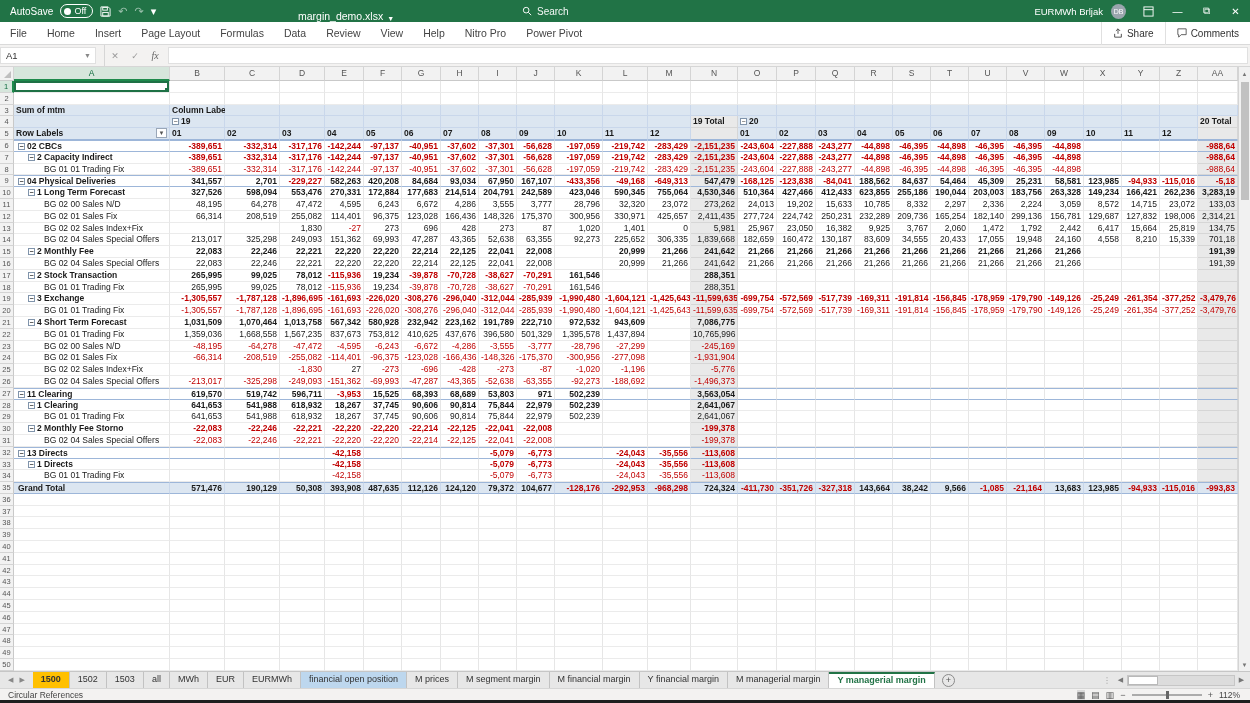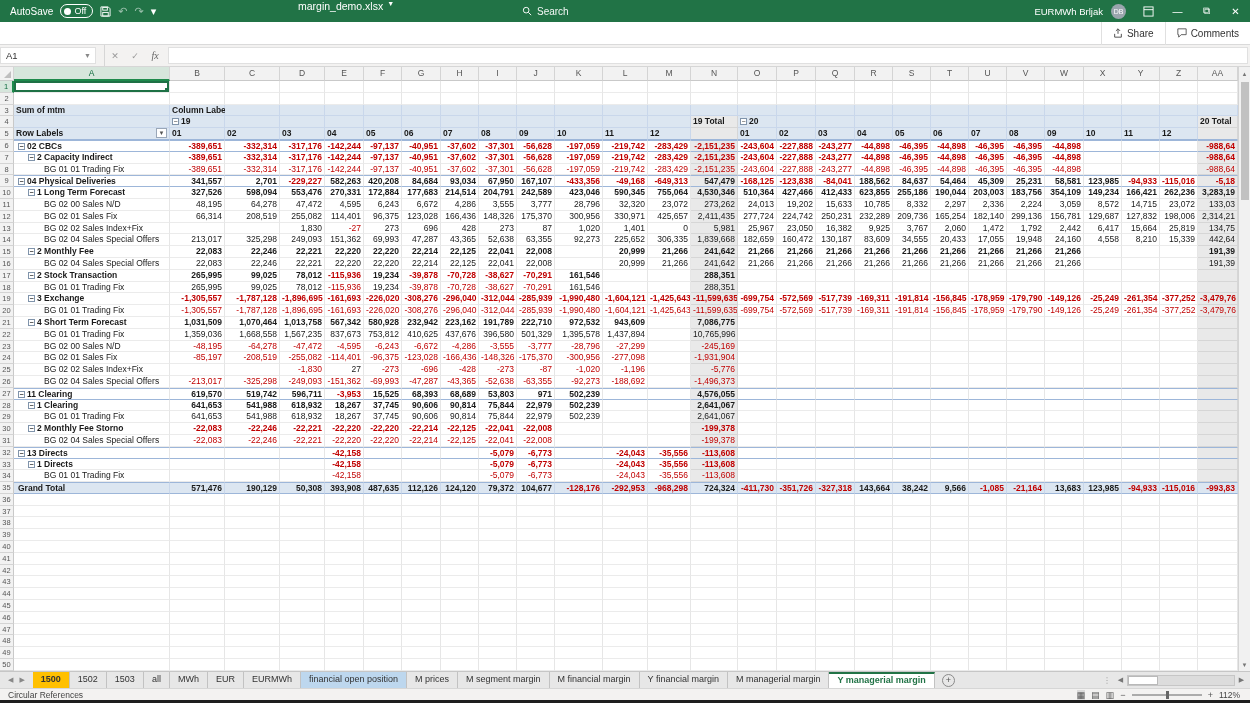--- a/index.html
+++ b/index.html
@@ -9,21 +9,21 @@
   
   .titlebar { position:relative; height:22px; background:#217346; color:#fff;
               display:flex; align-items:center; font-size:10px; }
   .tb-left { display:flex; align-items:center; gap:7px; padding-left:10px; }
   .pill { display:inline-flex; align-items:center; gap:3px; border:1px solid #fff;
           border-radius:8px; padding:1px 6px 1px 3px; font-size:9px; }
   .pill .dot { width:7px; height:7px; border-radius:50%; background:#fff; }
   .qat-ic { opacity:.55; font-size:11px; }
   .qat-ic.on { opacity:1; }
   .tb-file { position:absolute; left:298px; top:0; height:22px; display:flex;
-             align-items:flex-start; gap:4px; font-size:10.5px; }
+             align-items:flex-end; gap:4px; font-size:10.5px; }
   .tb-search { position:absolute; left:522px; top:0; height:22px; display:flex;
                align-items:center; gap:5px; opacity:.95; font-size:10px; }
   .tb-right { margin-left:auto; display:flex; align-items:center; height:22px; }
   .avatar { width:15px; height:15px; border-radius:50%; background:#9aa5ad; color:#fff;
             font-size:7px; display:flex; align-items:center; justify-content:center; margin:0 8px; }
   .winbtn { width:29px; height:22px; display:flex; align-items:center; justify-content:center;
             font-size:10px; }
   .user { font-size:9.5px; }
 
   
@@ -167,20 +167,33 @@
           <line x1="1" y1="4" x2="11" y2="4" stroke="#fff" stroke-width="1"></line>
         </svg>
       </span>
     <span class="winbtn">—</span>
     <span class="winbtn">⧉</span>
     <span class="winbtn">✕</span>
   </div>
 </div>
 
 <div class="ribbon">
+  <div class="rtabs" id="ribbonTabs">
+      <span class="rtab">File</span>
+      <span class="rtab">Home</span>
+      <span class="rtab">Insert</span>
+      <span class="rtab">Page Layout</span>
+      <span class="rtab">Formulas</span>
+      <span class="rtab">Data</span>
+      <span class="rtab">Review</span>
+      <span class="rtab">View</span>
+      <span class="rtab">Help</span>
+      <span class="rtab">Nitro Pro</span>
+      <span class="rtab">Power Pivot</span>
+    </div>
   <div class="rib-right">
     <div class="rib-btn">
       <span>
           <svg width="10" height="10" viewBox="0 0 12 12">
             <path d="M6 1v6" stroke="#555" stroke-width="1.2" fill="none"></path>
             <path d="M3.5 3.5L6 1l2.5 2.5" stroke="#555" stroke-width="1.2" fill="none"></path>
             <path d="M2 7v4h8V7" stroke="#555" stroke-width="1.2" fill="none"></path>
           </svg>
         </span>
       <span>Share</span>
@@ -527,21 +540,21 @@
         <div class="cell num b" style="width:43px">755,064</div>
         <div class="cell num gray b" style="width:47px">4,530,346</div>
         <div class="cell num b" style="width:39px">510,364</div>
         <div class="cell num b" style="width:39px">427,466</div>
         <div class="cell num b" style="width:39px">412,433</div>
         <div class="cell num b" style="width:38px">623,855</div>
         <div class="cell num b" style="width:38px">255,186</div>
         <div class="cell num b" style="width:38px">190,044</div>
         <div class="cell num b" style="width:38px">203,003</div>
         <div class="cell num b" style="width:38px">183,756</div>
-        <div class="cell num b" style="width:39px">354,109</div>
+        <div class="cell num b" style="width:39px">263,328</div>
         <div class="cell num b" style="width:38px">149,234</div>
         <div class="cell num b" style="width:38px">166,421</div>
         <div class="cell num b" style="width:38px">262,236</div>
         <div class="cell num gray b" style="width:40px">3,283,19</div>
       </div>
       <div class="r">
         <div class="rn">11</div>
         <div class="cell lab" style="width:156px"><span style="padding-left:28px">BG 02 00 Sales N/D</span></div>
         <div class="cell num" style="width:55px">48,195</div>
         <div class="cell num" style="width:55px">64,278</div>
@@ -651,21 +664,21 @@
         <div class="cell num" style="width:39px">130,187</div>
         <div class="cell num" style="width:38px">83,609</div>
         <div class="cell num" style="width:38px">34,555</div>
         <div class="cell num" style="width:38px">20,433</div>
         <div class="cell num" style="width:38px">17,055</div>
         <div class="cell num" style="width:38px">19,948</div>
         <div class="cell num" style="width:39px">24,160</div>
         <div class="cell num" style="width:38px">4,558</div>
         <div class="cell num" style="width:38px">8,210</div>
         <div class="cell num" style="width:38px">15,339</div>
-        <div class="cell num gray" style="width:40px">442,64</div>
+        <div class="cell num gray" style="width:40px">701,18</div>
       </div>
       <div class="r">
         <div class="rn">15</div>
         <div class="cell lab b" style="width:156px"><span style="padding-left:12px"><span class="exp">−</span>2 Monthly Fee</span></div>
         <div class="cell num b" style="width:55px">22,083</div>
         <div class="cell num b" style="width:55px">22,246</div>
         <div class="cell num b" style="width:45px">22,221</div>
         <div class="cell num b" style="width:39px">22,220</div>
         <div class="cell num b" style="width:38px">22,220</div>
         <div class="cell num b" style="width:39px">22,214</div>
@@ -926,21 +939,21 @@
         <div class="cell num" style="width:38px"></div>
         <div class="cell num" style="width:39px"></div>
         <div class="cell num" style="width:38px"></div>
         <div class="cell num" style="width:38px"></div>
         <div class="cell num" style="width:38px"></div>
         <div class="cell num gray" style="width:40px"></div>
       </div>
       <div class="r">
         <div class="rn">24</div>
         <div class="cell lab" style="width:156px"><span style="padding-left:28px">BG 02 01 Sales Fix</span></div>
-        <div class="cell num red" style="width:55px">-85,197</div>
+        <div class="cell num red" style="width:55px">-66,314</div>
         <div class="cell num red" style="width:55px">-208,519</div>
         <div class="cell num red" style="width:45px">-255,082</div>
         <div class="cell num red" style="width:39px">-114,401</div>
         <div class="cell num red" style="width:38px">-96,375</div>
         <div class="cell num red" style="width:39px">-123,028</div>
         <div class="cell num red" style="width:38px">-166,436</div>
         <div class="cell num red" style="width:38px">-148,326</div>
         <div class="cell num red" style="width:38px">-175,370</div>
         <div class="cell num red" style="width:48px">-300,956</div>
         <div class="cell num red" style="width:45px">-277,098</div>
@@ -1028,21 +1041,21 @@
         <div class="cell num b" style="width:45px">596,711</div>
         <div class="cell num b red" style="width:39px">-3,953</div>
         <div class="cell num b" style="width:38px">15,525</div>
         <div class="cell num b" style="width:39px">68,393</div>
         <div class="cell num b" style="width:38px">68,689</div>
         <div class="cell num b" style="width:38px">53,803</div>
         <div class="cell num b" style="width:38px">971</div>
         <div class="cell num b" style="width:48px">502,239</div>
         <div class="cell num b" style="width:45px"></div>
         <div class="cell num b" style="width:43px"></div>
-        <div class="cell num gray b" style="width:47px">4,576,055</div>
+        <div class="cell num gray b" style="width:47px">3,563,054</div>
         <div class="cell num b" style="width:39px"></div>
         <div class="cell num b" style="width:39px"></div>
         <div class="cell num b" style="width:39px"></div>
         <div class="cell num b" style="width:38px"></div>
         <div class="cell num b" style="width:38px"></div>
         <div class="cell num b" style="width:38px"></div>
         <div class="cell num b" style="width:38px"></div>
         <div class="cell num b" style="width:38px"></div>
         <div class="cell num b" style="width:39px"></div>
         <div class="cell num b" style="width:38px"></div>

